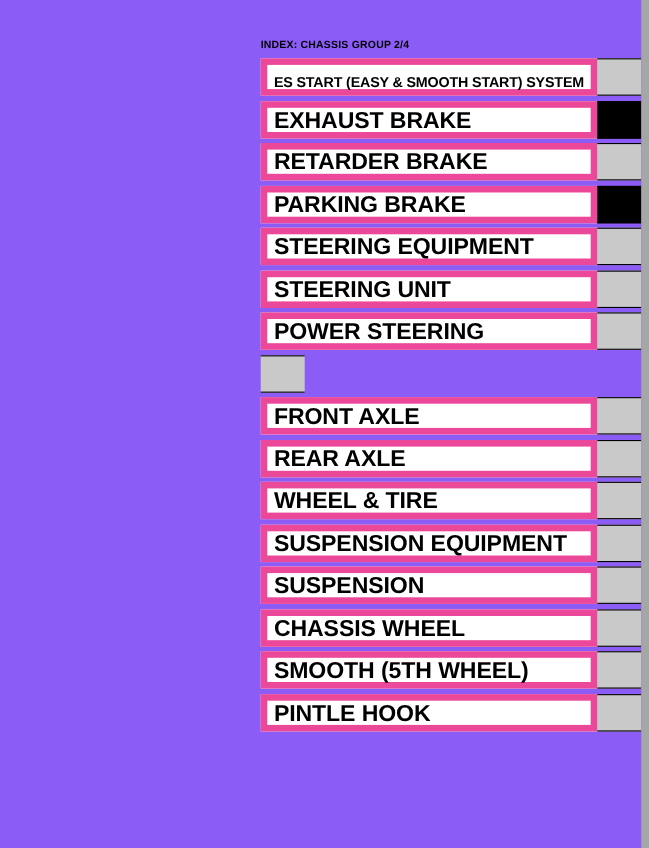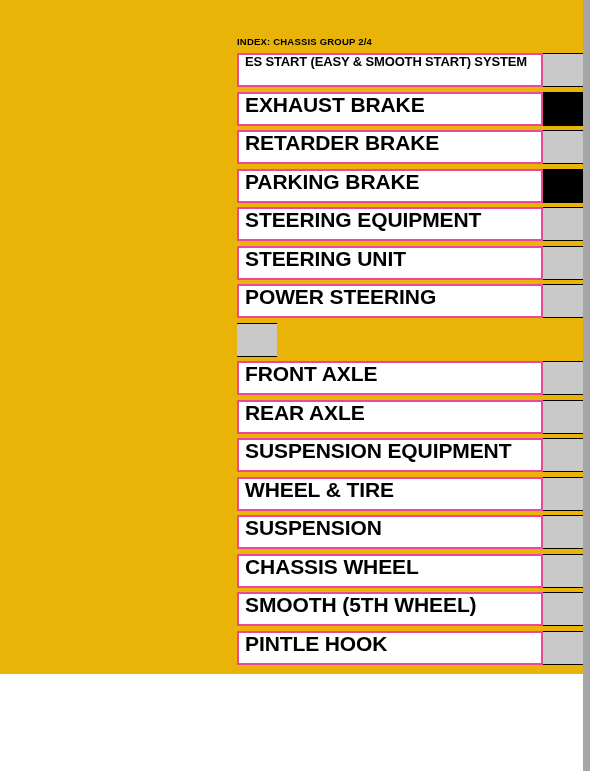--- a/index.html
+++ b/index.html
@@ -13,22 +13,22 @@
     font-family: "Liberation Sans", sans-serif;
     overflow: hidden;
     position: relative;
   }
 
   #page {
     position: absolute;
     left: 0;
     top: 0;
     width: 590px;
-    height: 674px;
-    background: #eab308;
+    height: 771px;
+    background: #8b5cf6;
   }
 
   
   #page-edge-strip {
     position: absolute;
     right: 0;
     top: 0;
     width: 7px;
     height: 771px;
     background: #a6a6a6;
@@ -57,24 +57,24 @@
     height: 34px;
     margin-bottom: 4.5px;
     display: flex;
     align-items: stretch;
   }
 
   .row-label-box {
     box-sizing: border-box;
     width: 306px;
     height: 34px;
-    border: 2px solid #ec4899;
+    border: 6px solid #ec4899;
     background: #ffffff;
     display: flex;
-    align-items: flex-start;
+    align-items: flex-end;
     padding-left: 6px;
   }
 
   .row-label {
     font-size: 21px;
     font-weight: bold;
     color: #000000;
     line-height: 1;
     white-space: nowrap;
     letter-spacing: -0.1px;
@@ -161,32 +161,32 @@
         <div class="row-swatch"></div>
       </div>
       <div class="index-row">
         <div class="row-label-box">
           <span class="row-label">REAR AXLE</span>
         </div>
         <div class="row-swatch"></div>
       </div>
       <div class="index-row">
         <div class="row-label-box">
+          <span class="row-label">WHEEL &amp; TIRE</span>
+        </div>
+        <div class="row-swatch"></div>
+      </div>
+      <div class="index-row">
+        <div class="row-label-box">
           <span class="row-label">SUSPENSION EQUIPMENT</span>
         </div>
         <div class="row-swatch"></div>
       </div>
       <div class="index-row">
         <div class="row-label-box">
-          <span class="row-label">WHEEL &amp; TIRE</span>
-        </div>
-        <div class="row-swatch"></div>
-      </div>
-      <div class="index-row">
-        <div class="row-label-box">
           <span class="row-label">SUSPENSION</span>
         </div>
         <div class="row-swatch"></div>
       </div>
       <div class="index-row">
         <div class="row-label-box">
           <span class="row-label">CHASSIS WHEEL</span>
         </div>
         <div class="row-swatch"></div>
       </div>

